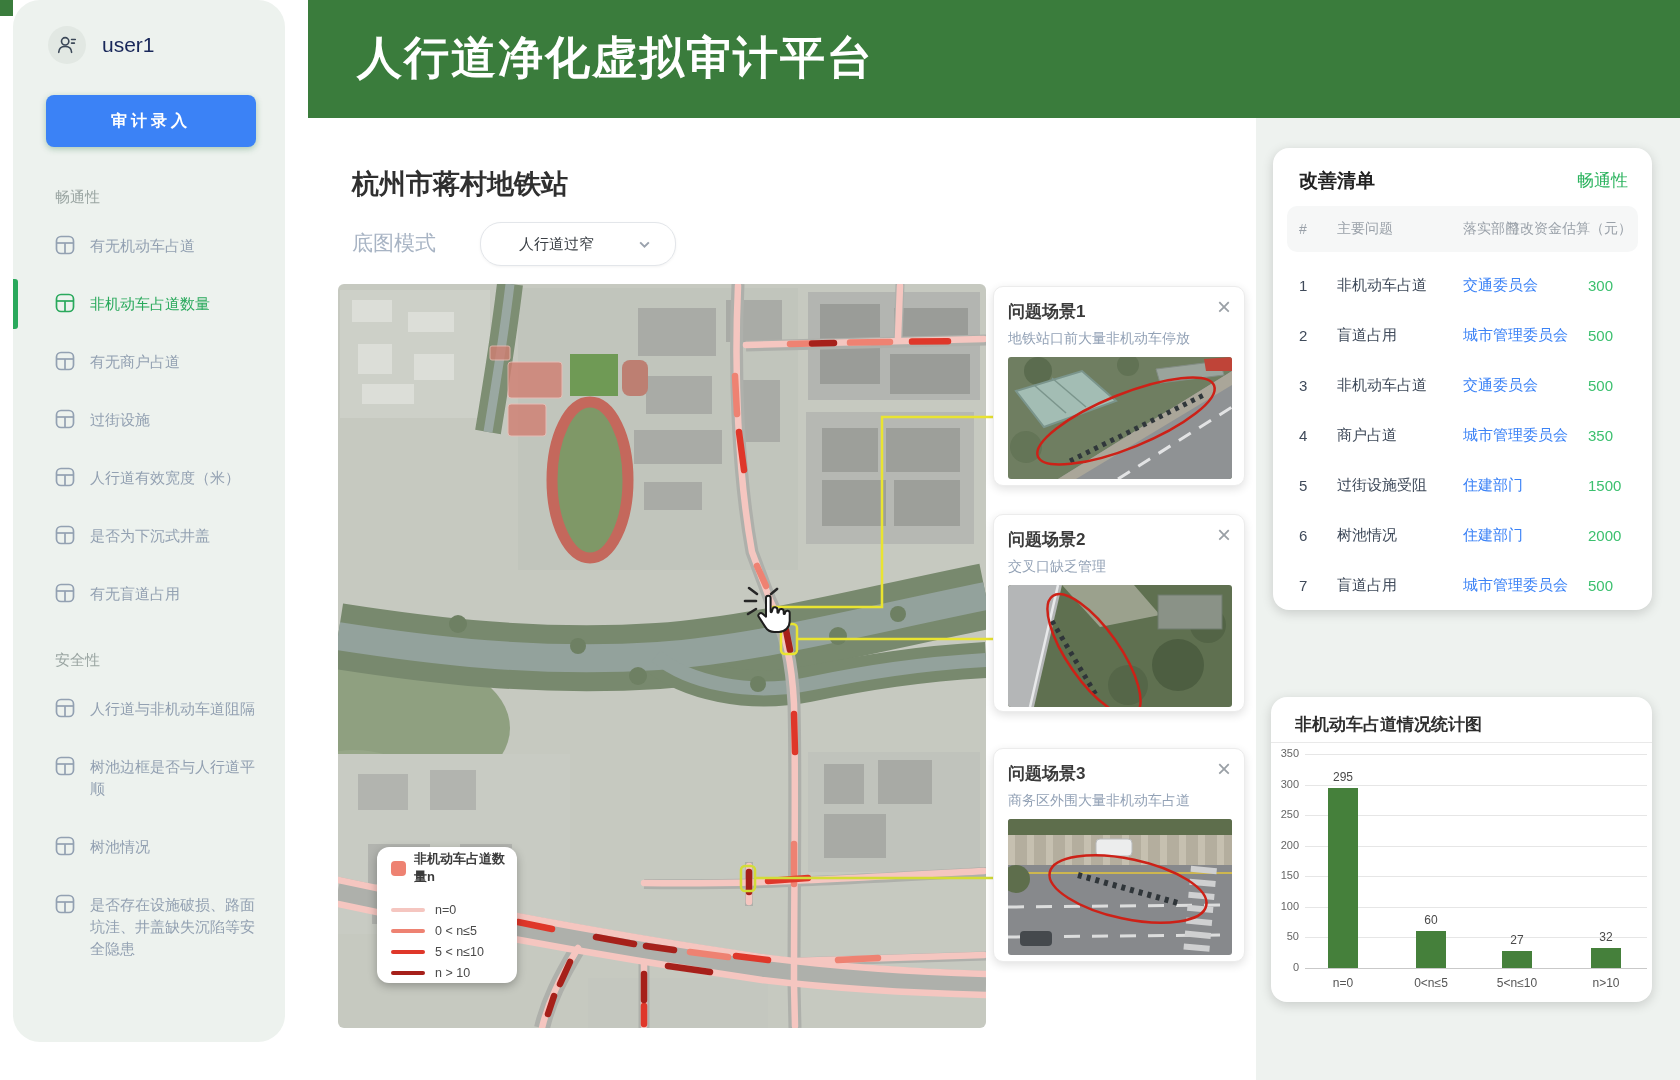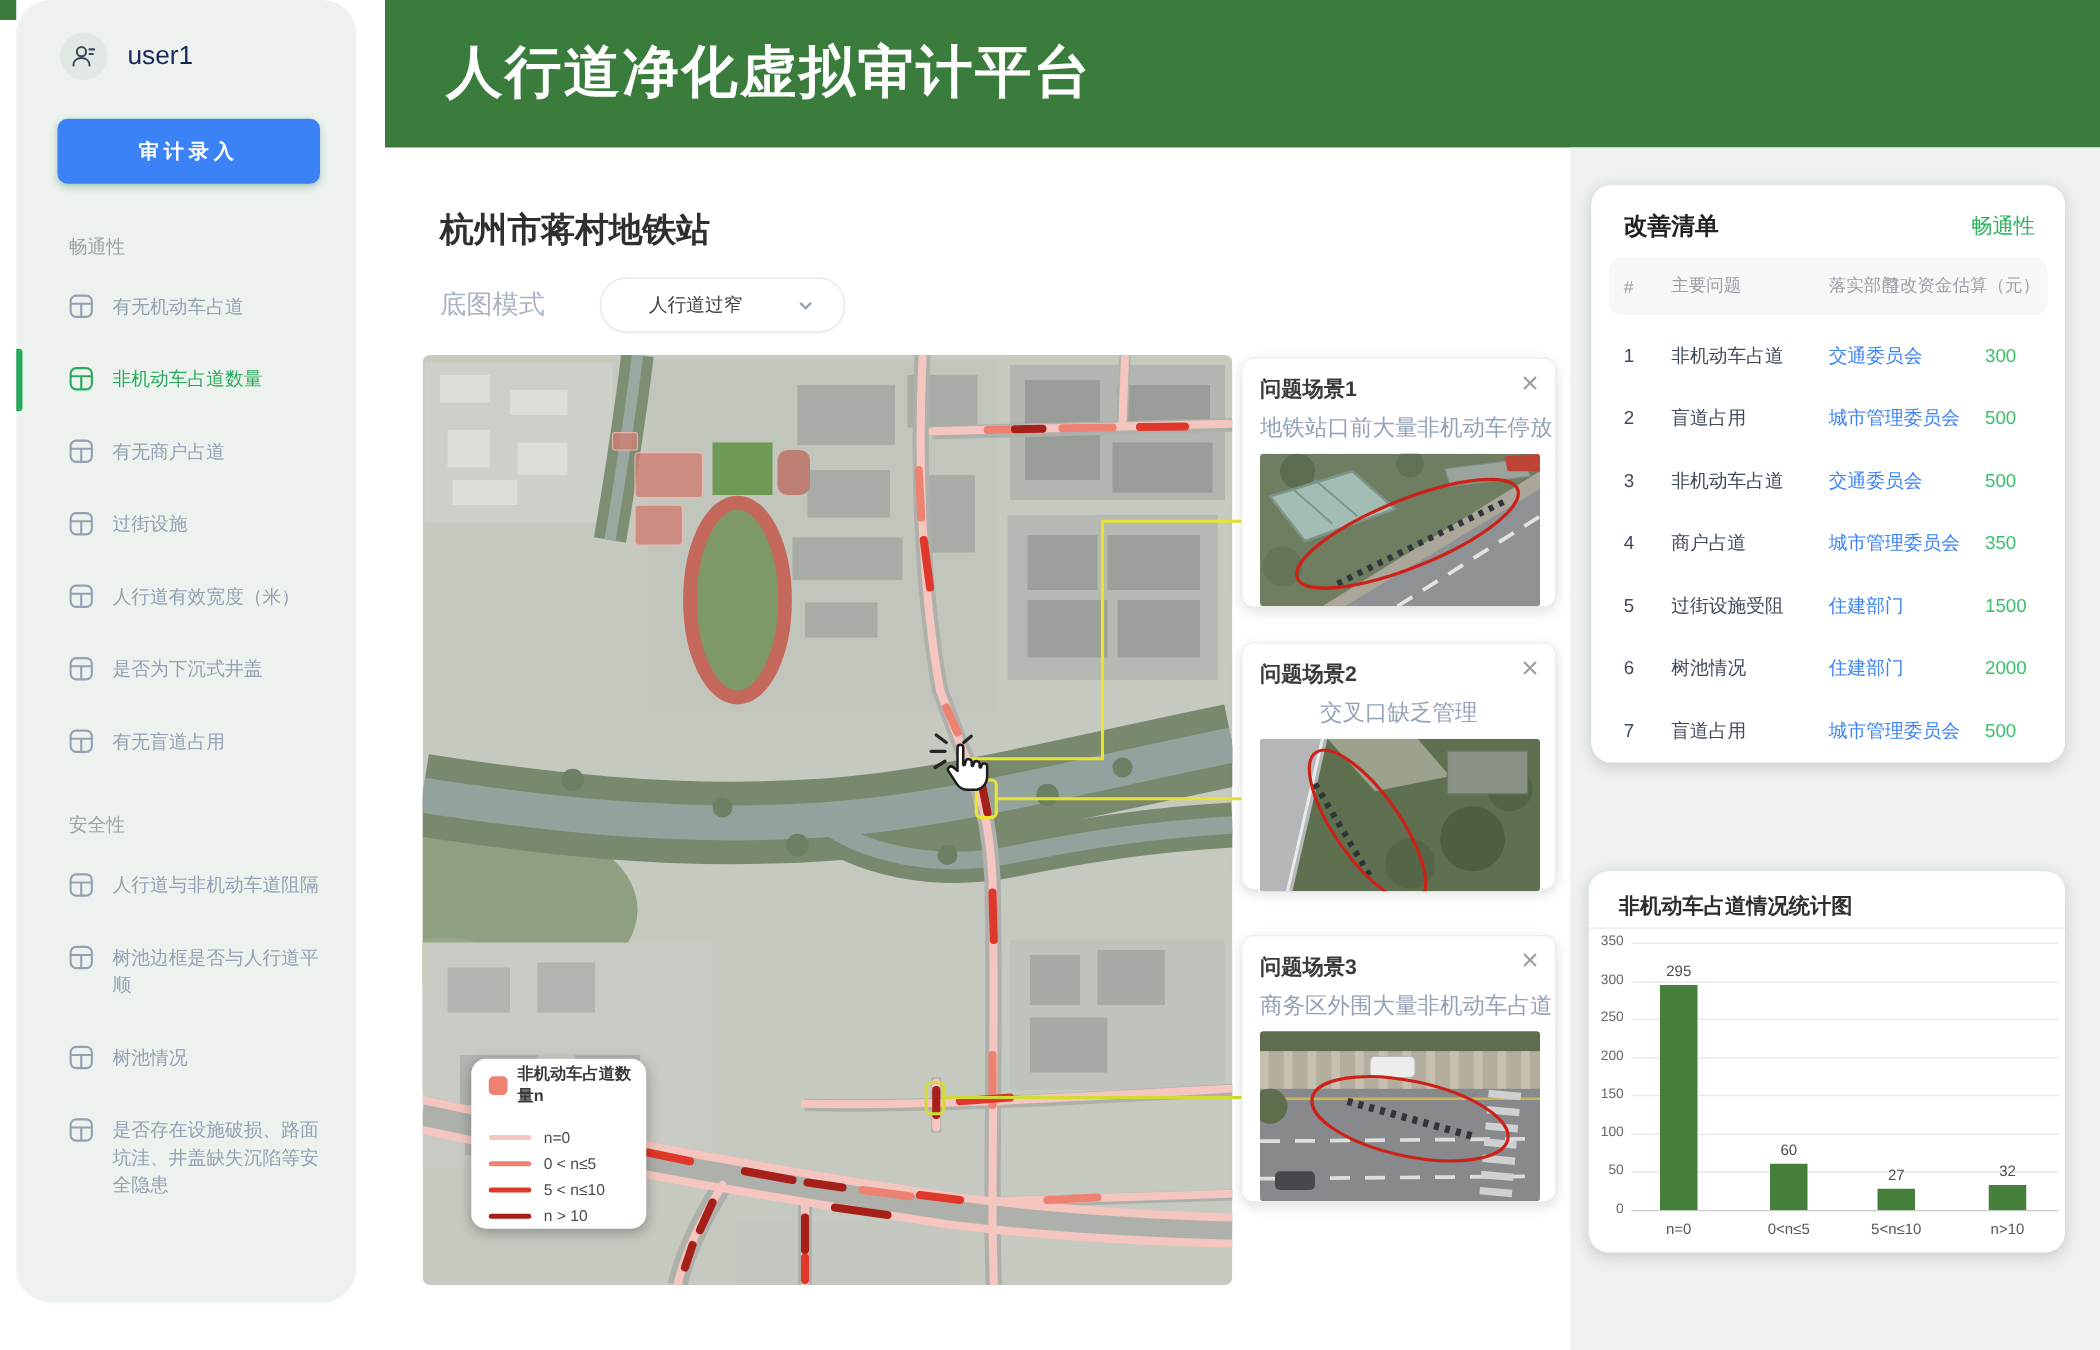--- a/index.html
+++ b/index.html
@@ -46,21 +46,21 @@
   .legend-row{display:flex;align-items:center;gap:10px;height:17px;margin-top:4px;}
   .legend-line{width:34px;height:4px;border-radius:2px;flex:0 0 34px;}
   .legend-label{font-size:12.5px;color:#4a4a4a;}
   
   .overlay{position:absolute;left:0;top:0;width:1680px;height:1080px;pointer-events:none;z-index:5;}
   
   .scene-card{position:absolute;left:993px;width:252px;background:#fff;border:1px solid #ececec;border-radius:10px;
               box-shadow:0 3px 10px rgba(0,0,0,.12);box-sizing:border-box;padding:13px 14px;z-index:6;}
   #sc1{top:286px;height:200px;} #sc2{top:514px;height:198px;} #sc3{top:748px;height:214px;}
   .scene-title{font-size:17px;color:#3a3a3a;font-weight:600;}
-  .scene-sub{margin-top:7px;font-size:18px;color:#93a2b6;white-space:nowrap;text-align:center;}
+  .scene-sub{margin-top:7px;font-size:14px;color:#93a2b6;white-space:nowrap;}
   .scene-close{position:absolute;top:8px;right:13px;font-size:24px;color:#9aa0a6;line-height:1;cursor:pointer;}
   .scene-photo{display:block;margin-top:9px;width:224px;border-radius:3px;}
   
   .imp-card{position:absolute;left:1273px;top:148px;width:379px;height:462px;background:#fff;border-radius:16px;
             box-shadow:0 3px 12px rgba(0,0,0,.16);z-index:4;}
   .imp-title{position:absolute;left:26px;top:20px;font-size:19px;font-weight:bold;color:#222;}
   .imp-tag{position:absolute;right:24px;top:21px;font-size:17px;color:#2bb35e;cursor:pointer;}
   .imp-head{position:absolute;left:14px;top:58px;width:351px;height:46px;background:#f6f7f7;border-radius:10px;}
   .imp-head span{position:absolute;top:50%;transform:translateY(-50%);font-size:14px;color:#9aa1a9;white-space:nowrap;}
   .h-no{left:12px;} .h-issue{left:50px;} .h-dept{left:176px;} .h-cost{right:6px;}

